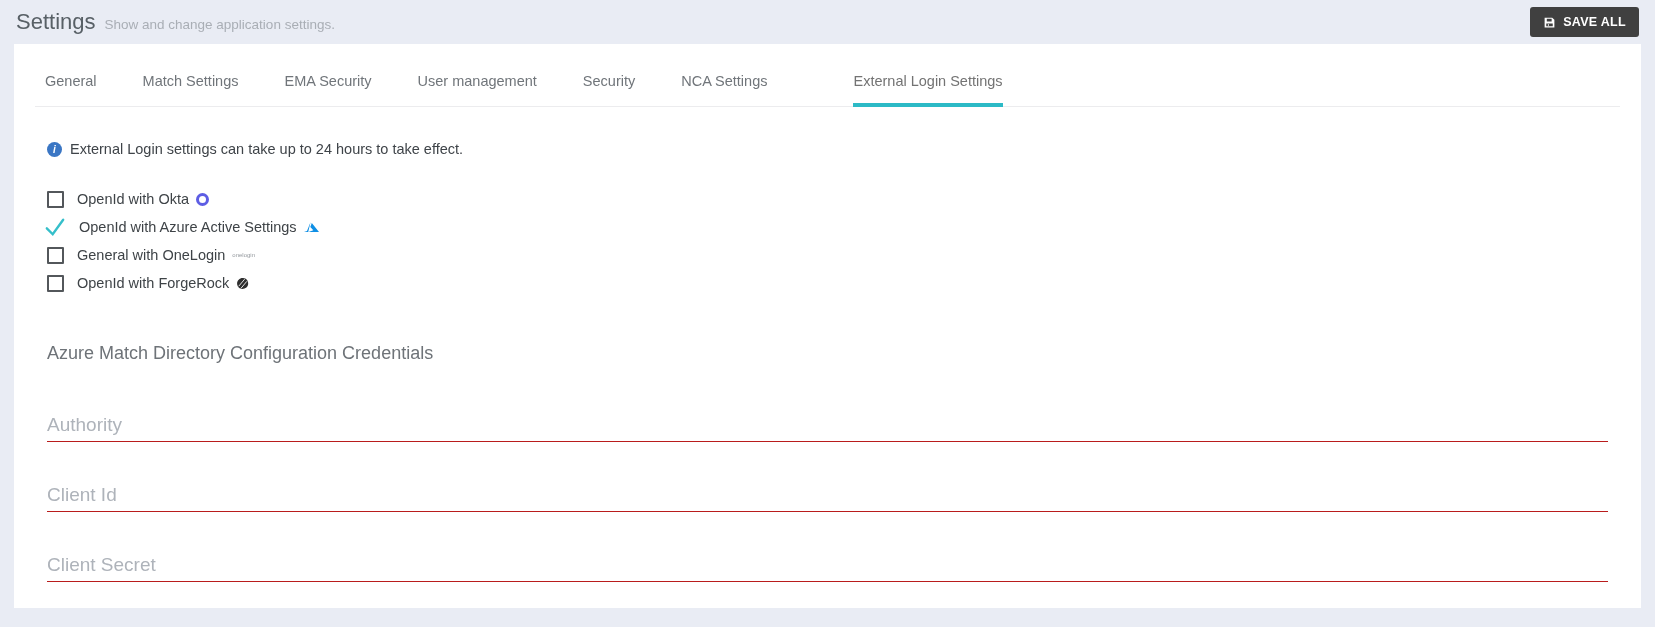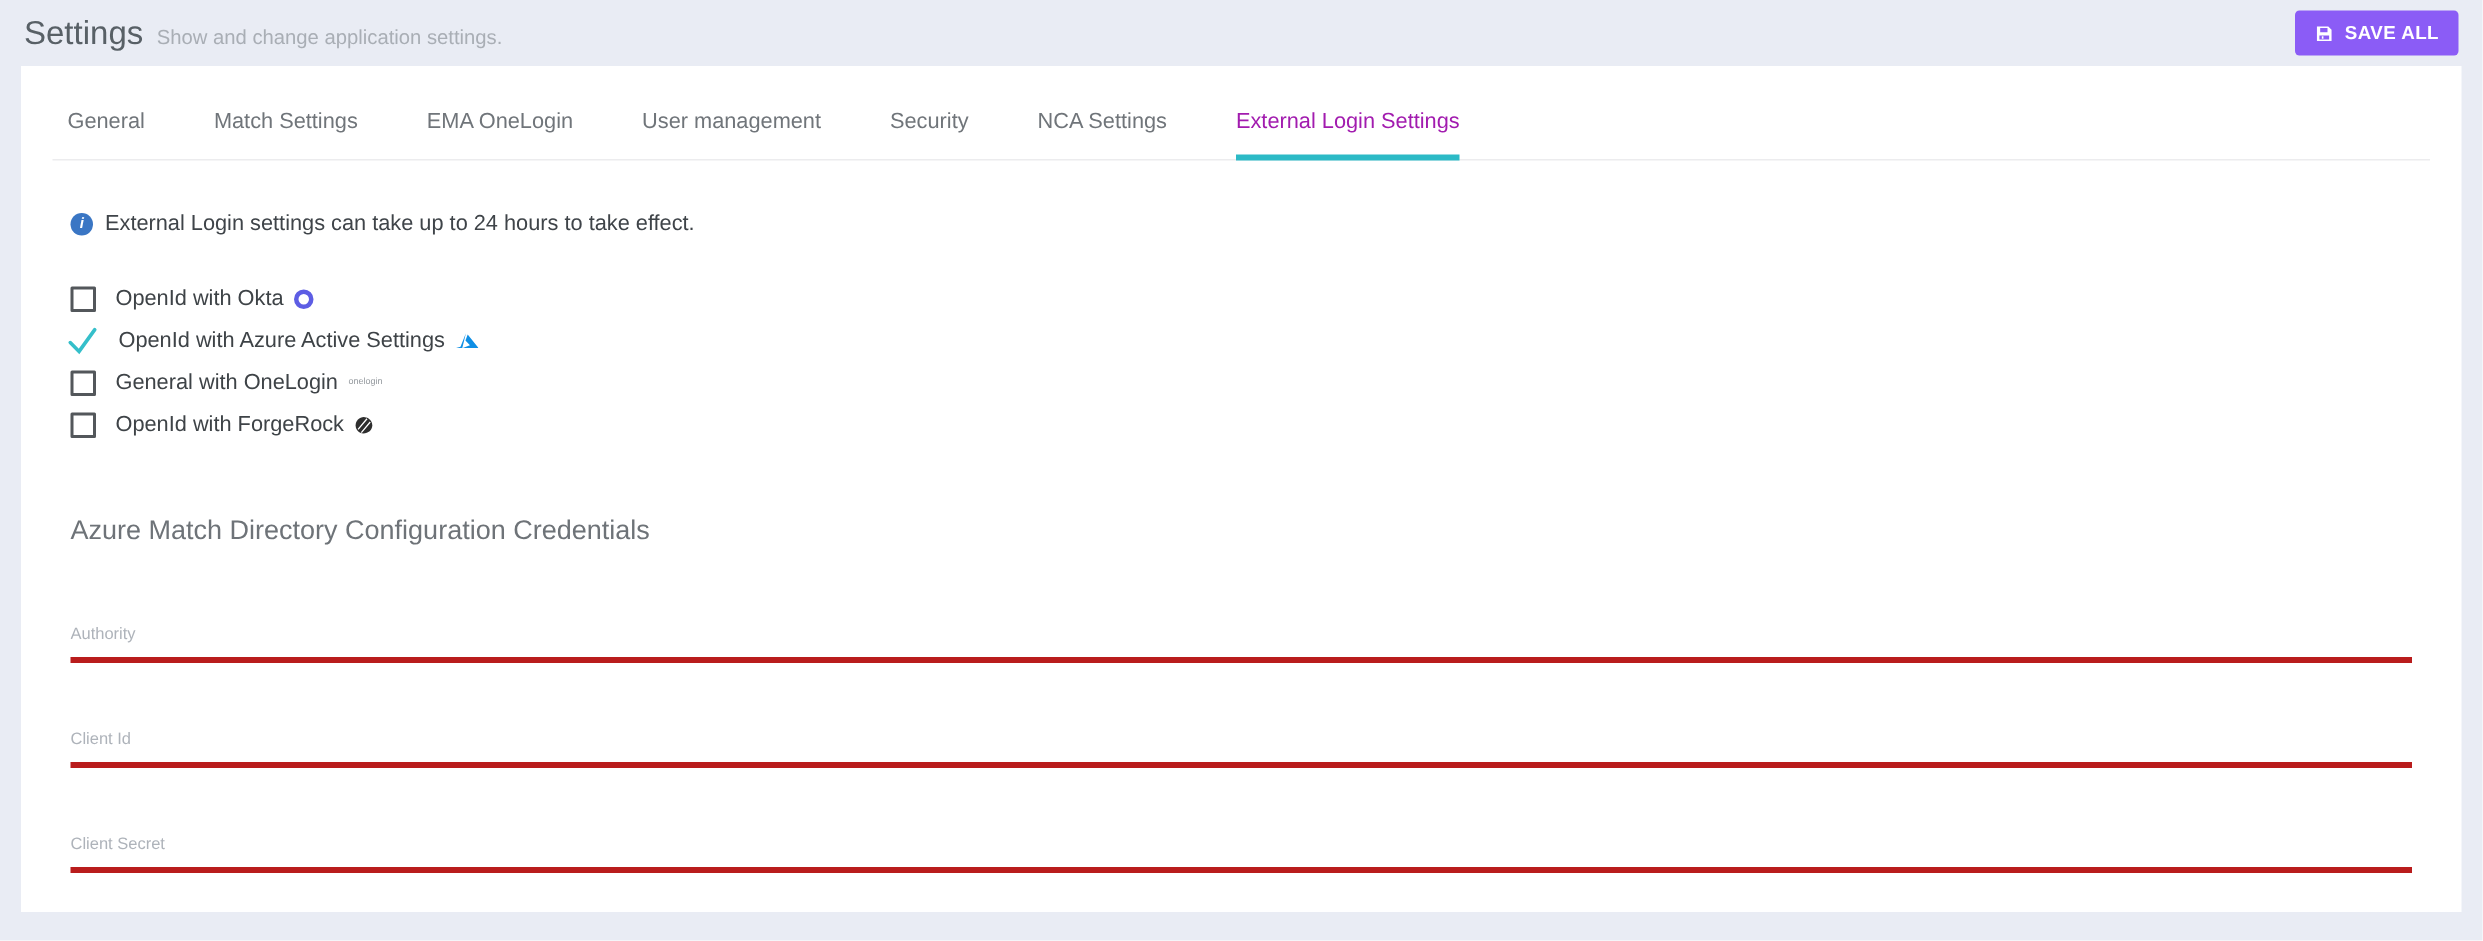--- a/index.html
+++ b/index.html
@@ -17,21 +17,21 @@
     height:44px;
     display:flex;
     align-items:center;
     padding:0 16px;
   }
   .title-group { display:flex; align-items:baseline; gap:9px; }
   .page-title { font-size:22px; color:#586066; font-weight:400; }
   .page-subtitle { font-size:13.5px; color:#a9aeb5; }
   .save-btn {
     margin-left:auto;
-    background:#8b5cf6;
+    background:#404040;
     color:#fff;
     border:none;
     border-radius:3px;
     height:30px;
     padding:0 13px;
     font-family:"Liberation Sans", sans-serif;
     font-size:12.5px;
     font-weight:700;
     letter-spacing:.3px;
     display:flex;
@@ -59,22 +59,23 @@
   }
   .tab {
     font-size:14.5px;
     color:#70757a;
     padding-bottom:14px;
     cursor:pointer;
     border-bottom:4px solid transparent;
     margin-bottom:-1px;
   }
   .tab.active {
-    color:#a21caf;
+    color:#737373;
     border-bottom-color:#2cbac6;
+    margin-left:40px;
   }
 
   
   .info-row {
     margin-top:34px;
     padding-left:12px;
     display:flex;
     align-items:center;
     gap:8px;
     font-size:14.5px;
@@ -134,24 +135,24 @@
     color:#6e7378;
   }
 
   
   .fields { margin-top:44px; padding:0 12px; }
   .cred-input {
     display:block;
     width:100%;
     height:34px;
     border:none;
-    border-bottom:4px solid #b91c1c;
+    border-bottom:1px solid #b91c1c;
     outline:none;
     font-family:"Liberation Sans", sans-serif;
-    font-size:11px;
+    font-size:19px;
     color:#3f4449;
     margin-bottom:36px;
     background:transparent;
   }
   .cred-input::placeholder { color:#aeb3ba; opacity:1; }
 </style>
 </head>
 <body>
 
 <div class="page">
@@ -169,21 +170,21 @@
       </span>
       <span>SAVE ALL</span>
     </button>
   </div>
 
   <div class="card">
 
     <div class="tabs">
       <div class="tab">General</div>
       <div class="tab">Match Settings</div>
-      <div class="tab">EMA OneLogin</div>
+      <div class="tab">EMA Security</div>
       <div class="tab">User management</div>
       <div class="tab">Security</div>
       <div class="tab">NCA Settings</div>
       <div class="tab active">External Login Settings</div>
     </div>
 
     <div class="info-row">
       <span class="info-icon">i</span>
       <span>External Login settings can take up to 24 hours to take effect.</span>
     </div>

